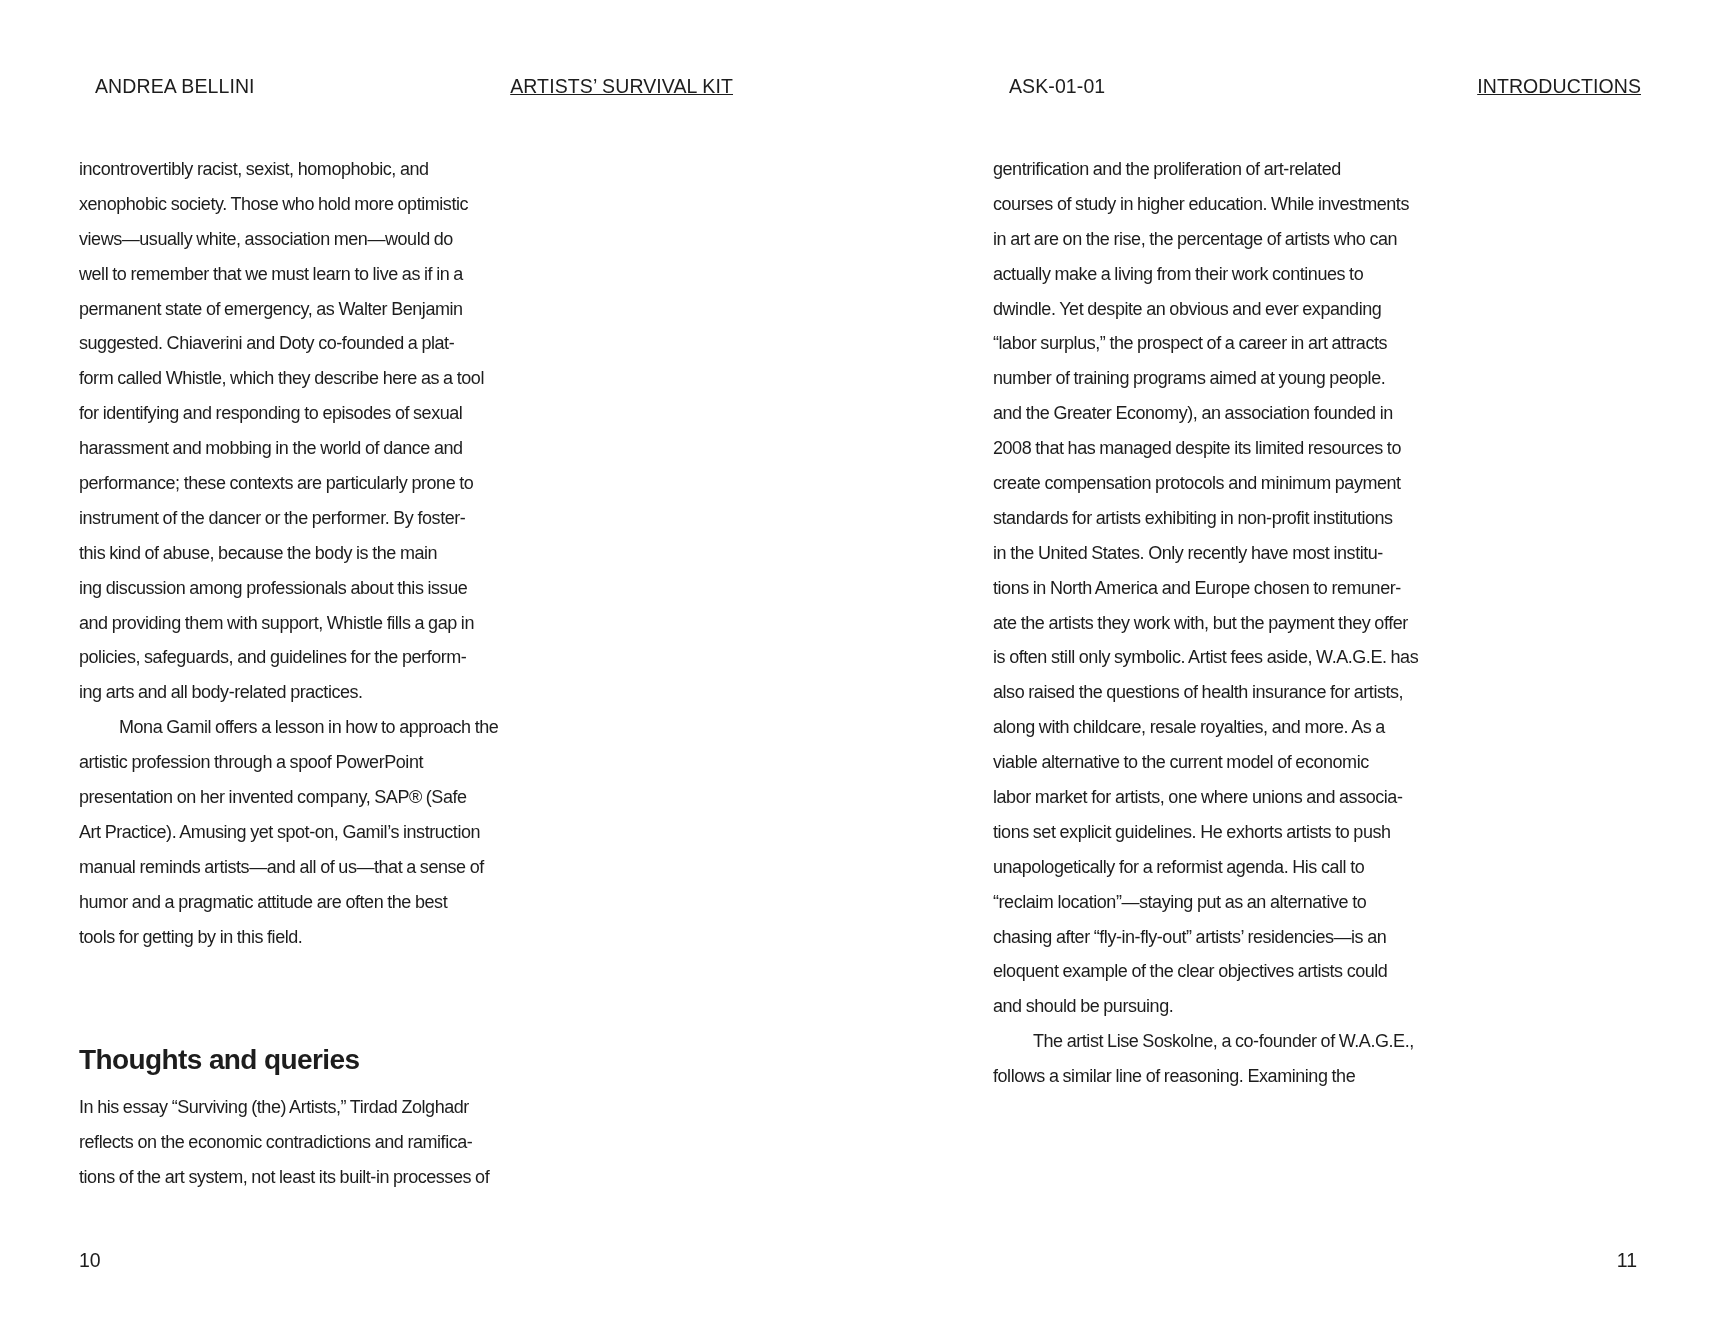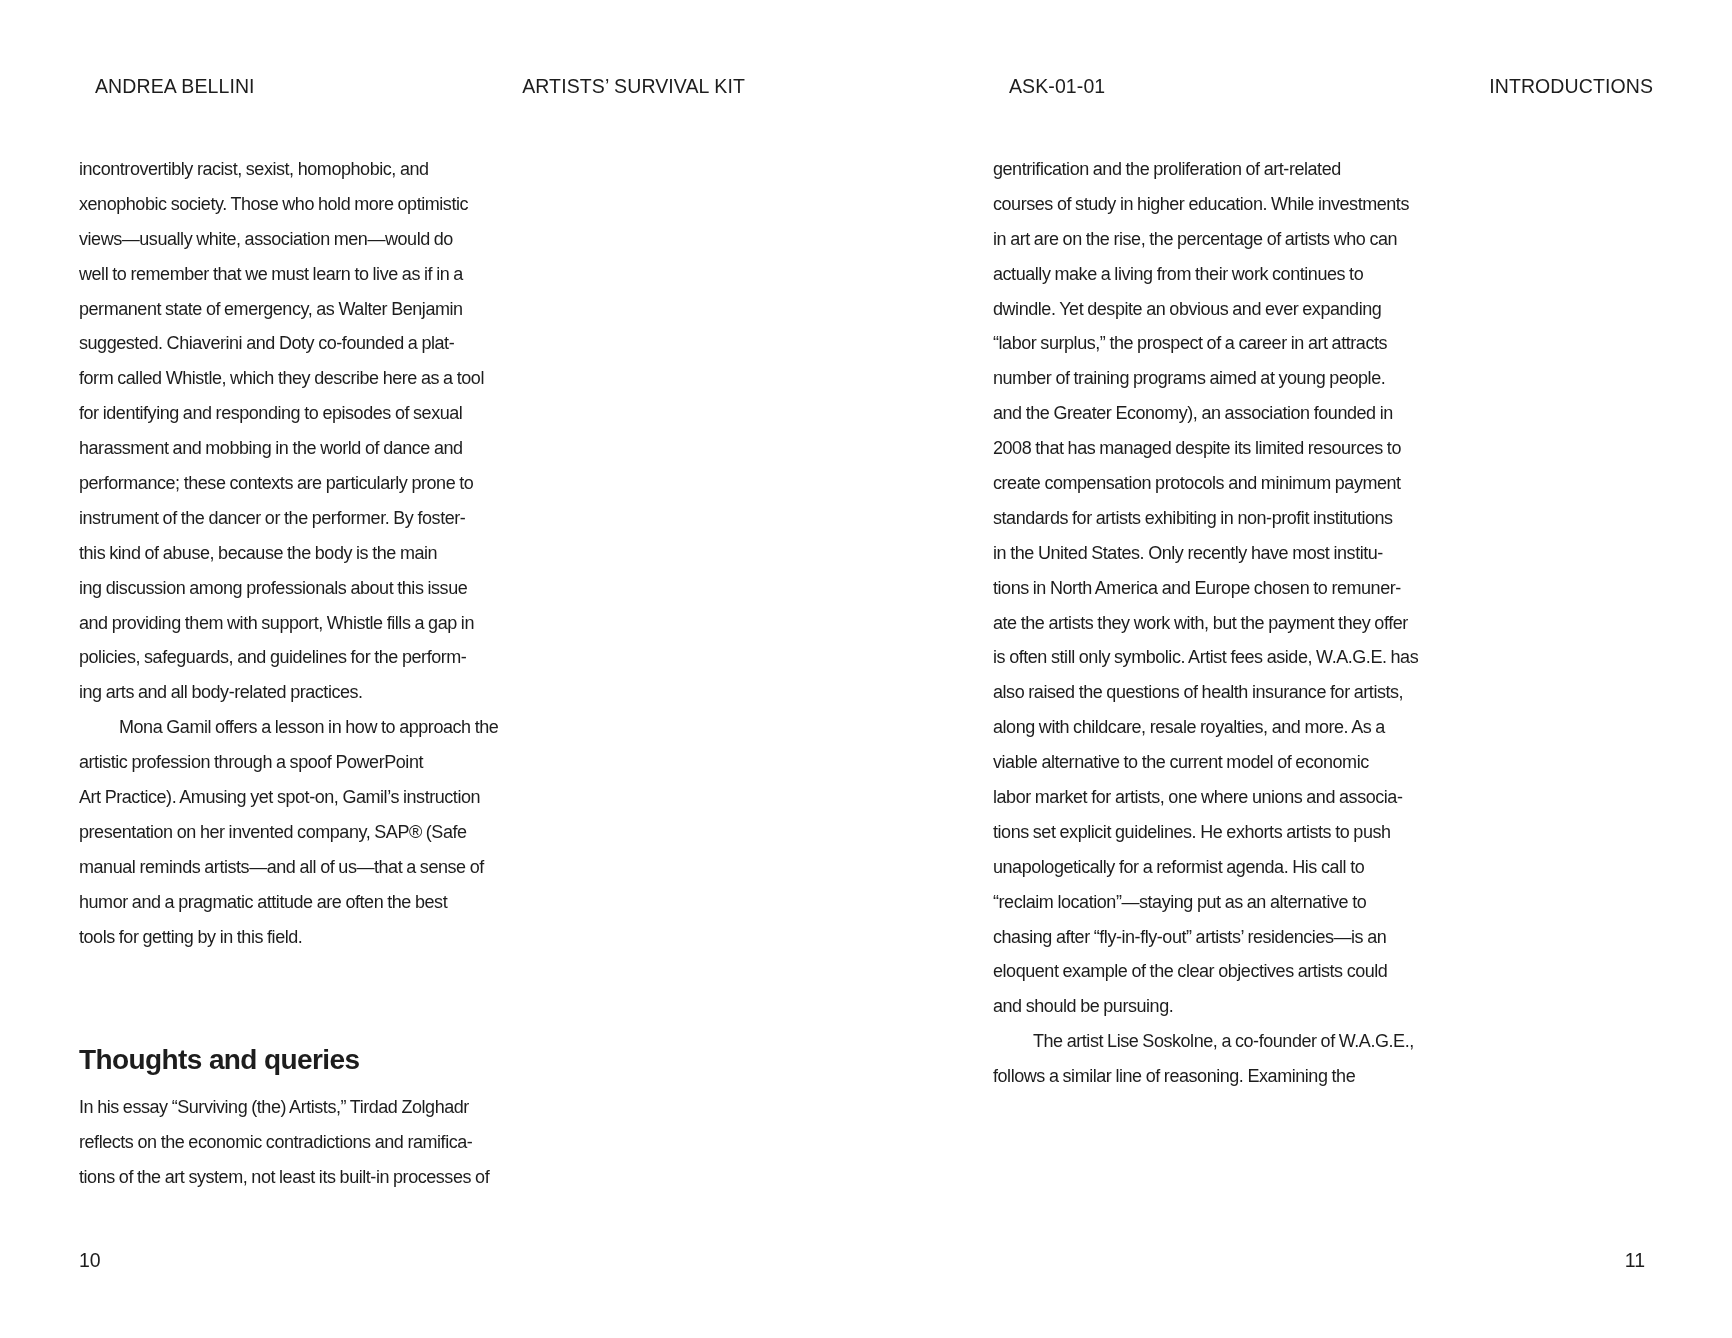--- a/index.html
+++ b/index.html
@@ -11,42 +11,42 @@
   .page { position: absolute; top: 0; height: 1338px; }
   .page-left { left: 79px; width: 666px; }
   .page-right { left: 993px; width: 660px; }
 
   .running-head {
     position: absolute; top: 74px; left: 0; right: 0; height: 24px;
     font-size: 19.5px; letter-spacing: 0.1px; line-height: 24px;
     text-transform: uppercase; font-weight: 500;
   }
   .running-head .rh-left { position: absolute; left: 16px; top: 0; white-space: nowrap; }
-  .running-head .rh-right { position: absolute; right: 0; top: 0; white-space: nowrap; }
+  .running-head .rh-right { position: absolute; right: 12px; top: 0; white-space: nowrap; text-decoration: underline; }
 
   .body-text {
     position: absolute; left: 0; right: 0; top: 152px;
     font-size: 18px; line-height: 34.9px; letter-spacing: -0.45px;
     word-spacing: -0.5px;
   }
   .line { display: block; white-space: nowrap; height: 34.9px; }
   .line.indent { padding-left: 40px; }
 
   .section-heading {
     position: absolute; left: 0; top: 1018px;
     font-size: 28px; line-height: 38px; font-weight: bold; letter-spacing: -0.6px;
     white-space: nowrap;
   }
   .body-text.after-heading { top: 1090px; }
 
   .folio {
     position: absolute; top: 1248px; font-size: 19.5px; line-height: 24px; font-weight: 500;
   }
   .page-left .folio { left: 0; }
-  .page-right .folio { right: 8px; margin-left: 40px; }
+  .page-right .folio { right: 16px; margin-left: 40px; }
 </style>
 </head>
 <body>
 
 <div class="page page-left">
   <div class="running-head">
     <span class="rh-left">ANDREA BELLINI</span>
     <span class="rh-right">ARTISTS’ SURVIVAL KIT</span>
   </div>
 
@@ -62,22 +62,22 @@
       <span class="line">harassment and mobbing in the world of dance and</span>
       <span class="line">performance; these contexts are particularly prone to</span>
       <span class="line">instrument of the dancer or the performer. By foster-</span>
       <span class="line">this kind of abuse, because the body is the main</span>
       <span class="line">ing discussion among professionals about this issue</span>
       <span class="line">and providing them with support, Whistle fills a gap in</span>
       <span class="line">policies, safeguards, and guidelines for the perform-</span>
       <span class="line">ing arts and all body-related practices.</span>
       <span class="line indent">Mona Gamil offers a lesson in how to approach the</span>
       <span class="line">artistic profession through a spoof PowerPoint</span>
+      <span class="line">presentation on her invented company, SAP® (Safe</span>
       <span class="line">Art Practice). Amusing yet spot-on, Gamil’s instruction</span>
-      <span class="line">presentation on her invented company, SAP® (Safe</span>
       <span class="line">manual reminds artists—and all of us—that a sense of</span>
       <span class="line">humor and a pragmatic attitude are often the best</span>
       <span class="line">tools for getting by in this field.</span>
     </div>
 
   <h2 class="section-heading">Thoughts and queries</h2>
 
   <div class="body-text after-heading" id="left-body-2">
       <span class="line">In his essay “Surviving (the) Artists,” Tirdad Zolghadr</span>
       <span class="line">reflects on the economic contradictions and ramifica-</span>

